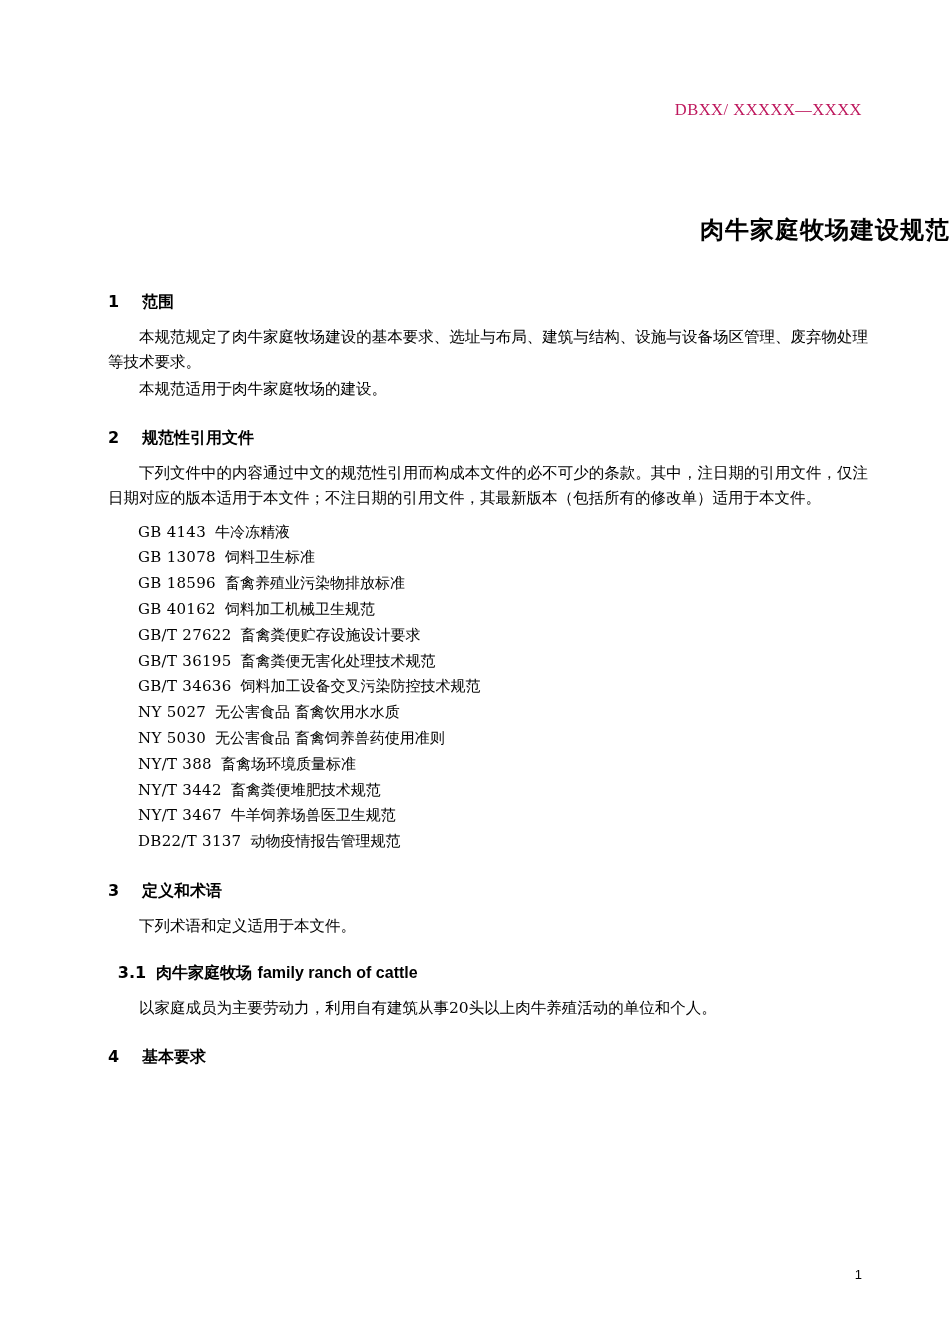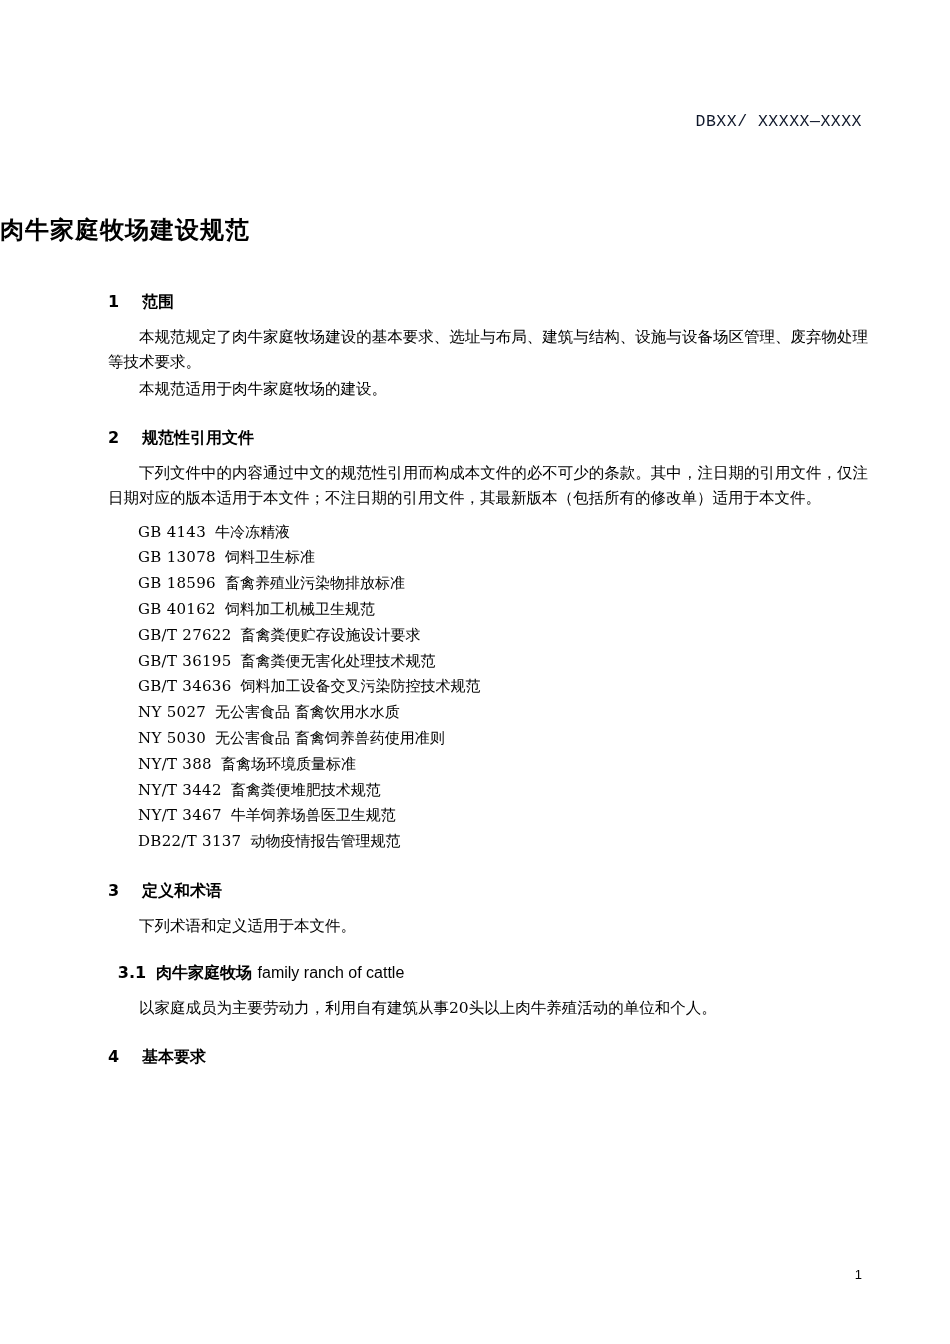--- a/index.html
+++ b/index.html
@@ -18,33 +18,33 @@
   .page {
     position: absolute;
     left: 0; top: 0;
     width: 950px;
     height: 1344px;
     box-sizing: border-box;
     padding: 0;
   }
   .header-code {
     position: absolute;
-    top: 112px;
+    top: 100px;
     right: 88px;
-    font-family: Liberation Mono, monospace;
+    font-family: Liberation Serif, serif;
     font-size: 16.5px;
     letter-spacing: 0.5px;
-    color: #0f172a;
+    color: #be185d;
   }
   .doc-title {
     position: absolute;
     top: 214px;
     left: 0;
     width: 950px;
-    text-align: left;
+    text-align: right;
     font-family: "DejaVu Sans", sans-serif;
     font-weight: bold;
     font-size: 24px;
     letter-spacing: 1px;
   }
   .content {
     position: absolute;
     top: 292px;
     left: 108px;
     width: 760px;
@@ -103,21 +103,21 @@
     flex: 0 0 auto;
     text-align: center;
   }
   .subsec-title {
     font-family: "DejaVu Sans", sans-serif;
     font-weight: bold;
     font-size: 16px;
   }
   .subsec-title .latin {
     font-family: "Liberation Sans", sans-serif;
-    font-weight: normal;
+    font-weight: bold;
     font-size: 16px;
   }
   .page-number {
     position: absolute;
     right: 88px;
     bottom: 62px;
     font-family: "Liberation Sans", sans-serif;
     font-size: 13px;
   }
 </style>

